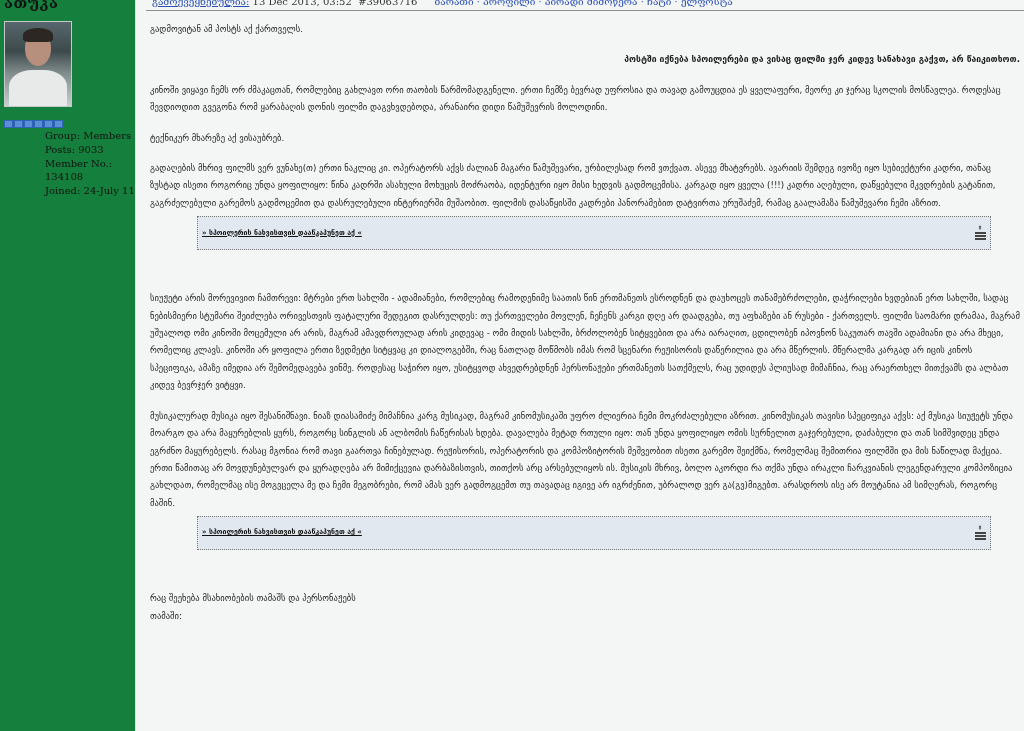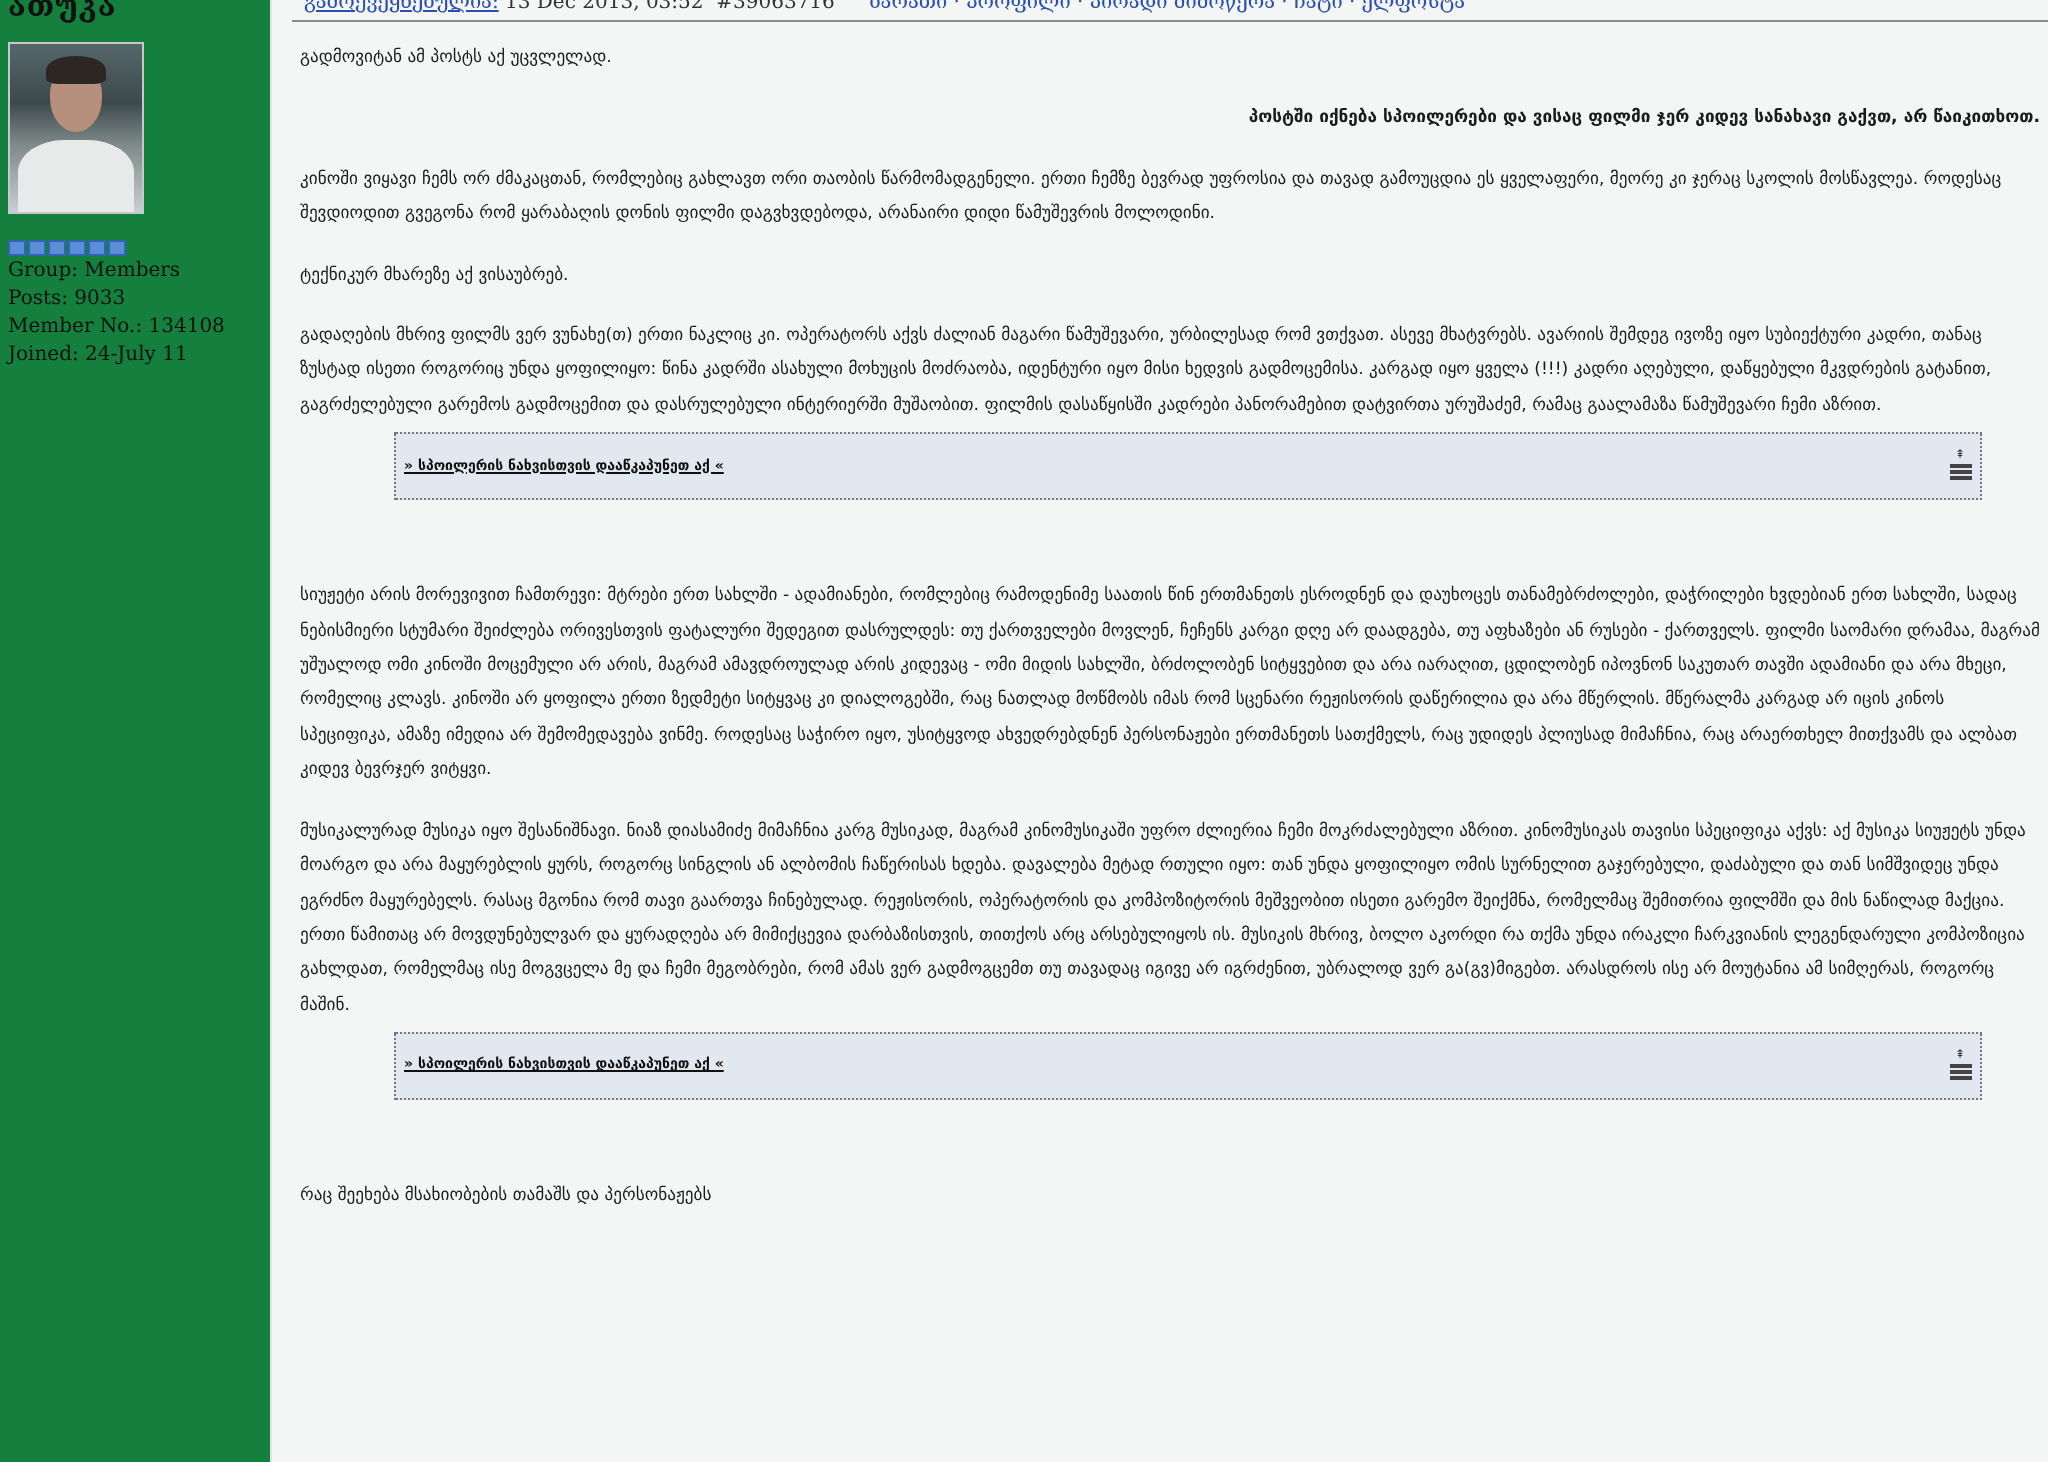--- a/index.html
+++ b/index.html
@@ -29,21 +29,21 @@
   .avatar .hair {
     position:absolute; left:18px; top:6px; width:30px; height:14px;
     border-radius:50% 50% 20% 20%; background:#2d2723;
   }
   .avatar .shirt {
     position:absolute; left:4px; top:48px; width:58px; height:40px;
     border-radius:40% 40% 0 0; background:#e8eaea;
   }
   .pips { display:flex; gap:1px; margin-top:13px; }
   .pip { width:7px; height:6px; background:#5a8fd6; border:1px solid #2f64b6; }
-  .meta-line { line-height:13px; margin-top:1px; }
+  .meta-line { line-height:13px; margin-top:1px;margin-left:41px; }
   .main { flex:1; padding:0 0 0 10px; box-sizing:border-box; position:relative; }
   .post-header {
     height:8px; font-size:10px; line-height:8px; overflow:hidden;
     border-bottom:1px solid #8d8d8d; padding-left:6px; margin-top:-2px; padding-bottom:4px;
     color:#333; white-space:nowrap; font-family:"DejaVu Serif", serif;
   }
   .post-header a { color:#2a4fb0; text-decoration:underline; }
   .post-header .links { color:#2a4fb0; margin-left:14px; }
   .body { padding-left:4px; font-size:8.6px; line-height:17.4px; color:#1b1b1b; padding-right:4px; }
   .p { margin:0; }
@@ -88,21 +88,21 @@
   <main class="main">
     <div class="post-header">
       <a>გამოქვეყნებულია:</a>
       <span>13 Dec 2013, 03:52</span>&nbsp;
       <span>#39063716</span>
       <span class="links">ბარათი · პროფილი · პირადი მიმოწერა · ჩატი · ელფოსტა</span>
     </div>
 
     <div class="body">
       <div style="height:10px"></div>
-      <p class="p">გადმოვიტან ამ პოსტს აქ უცვლელად.</p>
+      <p class="p">გადმოვიტან ამ პოსტს აქ ქართველს.</p>
       <div class="gap"></div>
       <p class="p bold">პოსტში იქნება სპოილერები და ვისაც ფილმი ჯერ კიდევ სანახავი გაქვთ, არ წაიკითხოთ.</p>
       <div class="gap"></div>
       <p class="p">კინოში ვიყავი ჩემს ორ ძმაკაცთან, რომლებიც გახლავთ ორი თაობის წარმომადგენელი. ერთი ჩემზე ბევრად უფროსია და თავად გამოუცდია ეს ყველაფერი, მეორე კი ჯერაც სკოლის მოსწავლეა. როდესაც შევდიოდით გვეგონა რომ ყარაბაღის დონის ფილმი დაგვხვდებოდა, არანაირი დიდი წამუშევრის მოლოდინი.</p>
       <div class="gap"></div>
       <p class="p">ტექნიკურ მხარეზე აქ ვისაუბრებ.</p>
       <div class="gap"></div>
       <p class="p">გადაღების მხრივ ფილმს ვერ ვუნახე(თ) ერთი ნაკლიც კი. ოპერატორს აქვს ძალიან მაგარი წამუშევარი, ურბილესად რომ ვთქვათ. ასევე მხატვრებს. ავარიის შემდეგ ივოზე იყო სუბიექტური კადრი, თანაც ზუსტად ისეთი როგორიც უნდა ყოფილიყო: წინა კადრში ასახული მოხუცის მოძრაობა, იდენტური იყო მისი ხედვის გადმოცემისა. კარგად იყო ყველა (!!!) კადრი აღებული, დაწყებული მკვდრების გატანით, გაგრძელებული გარემოს გადმოცემით და დასრულებული ინტერიერში მუშაობით. ფილმის დასაწყისში კადრები პანორამებით დატვირთა ურუშაძემ, რამაც გაალამაზა წამუშევარი ჩემი აზრით.</p>
 
       <div class="spoiler">
@@ -125,15 +125,16 @@
         <span class="expand-icon">
           <span class="top">⇞</span>
           <span class="bar"></span>
             <span class="bar"></span>
             <span class="bar"></span>
         </span>
       </div>
 
       <div style="height:40px"></div>
       <p class="p">რაც შეეხება მსახიობების თამაშს და პერსონაჟებს</p>
+      <p class="p">თამაში:</p>
     </div>
   </main>
 </div>
 
 </body></html>

